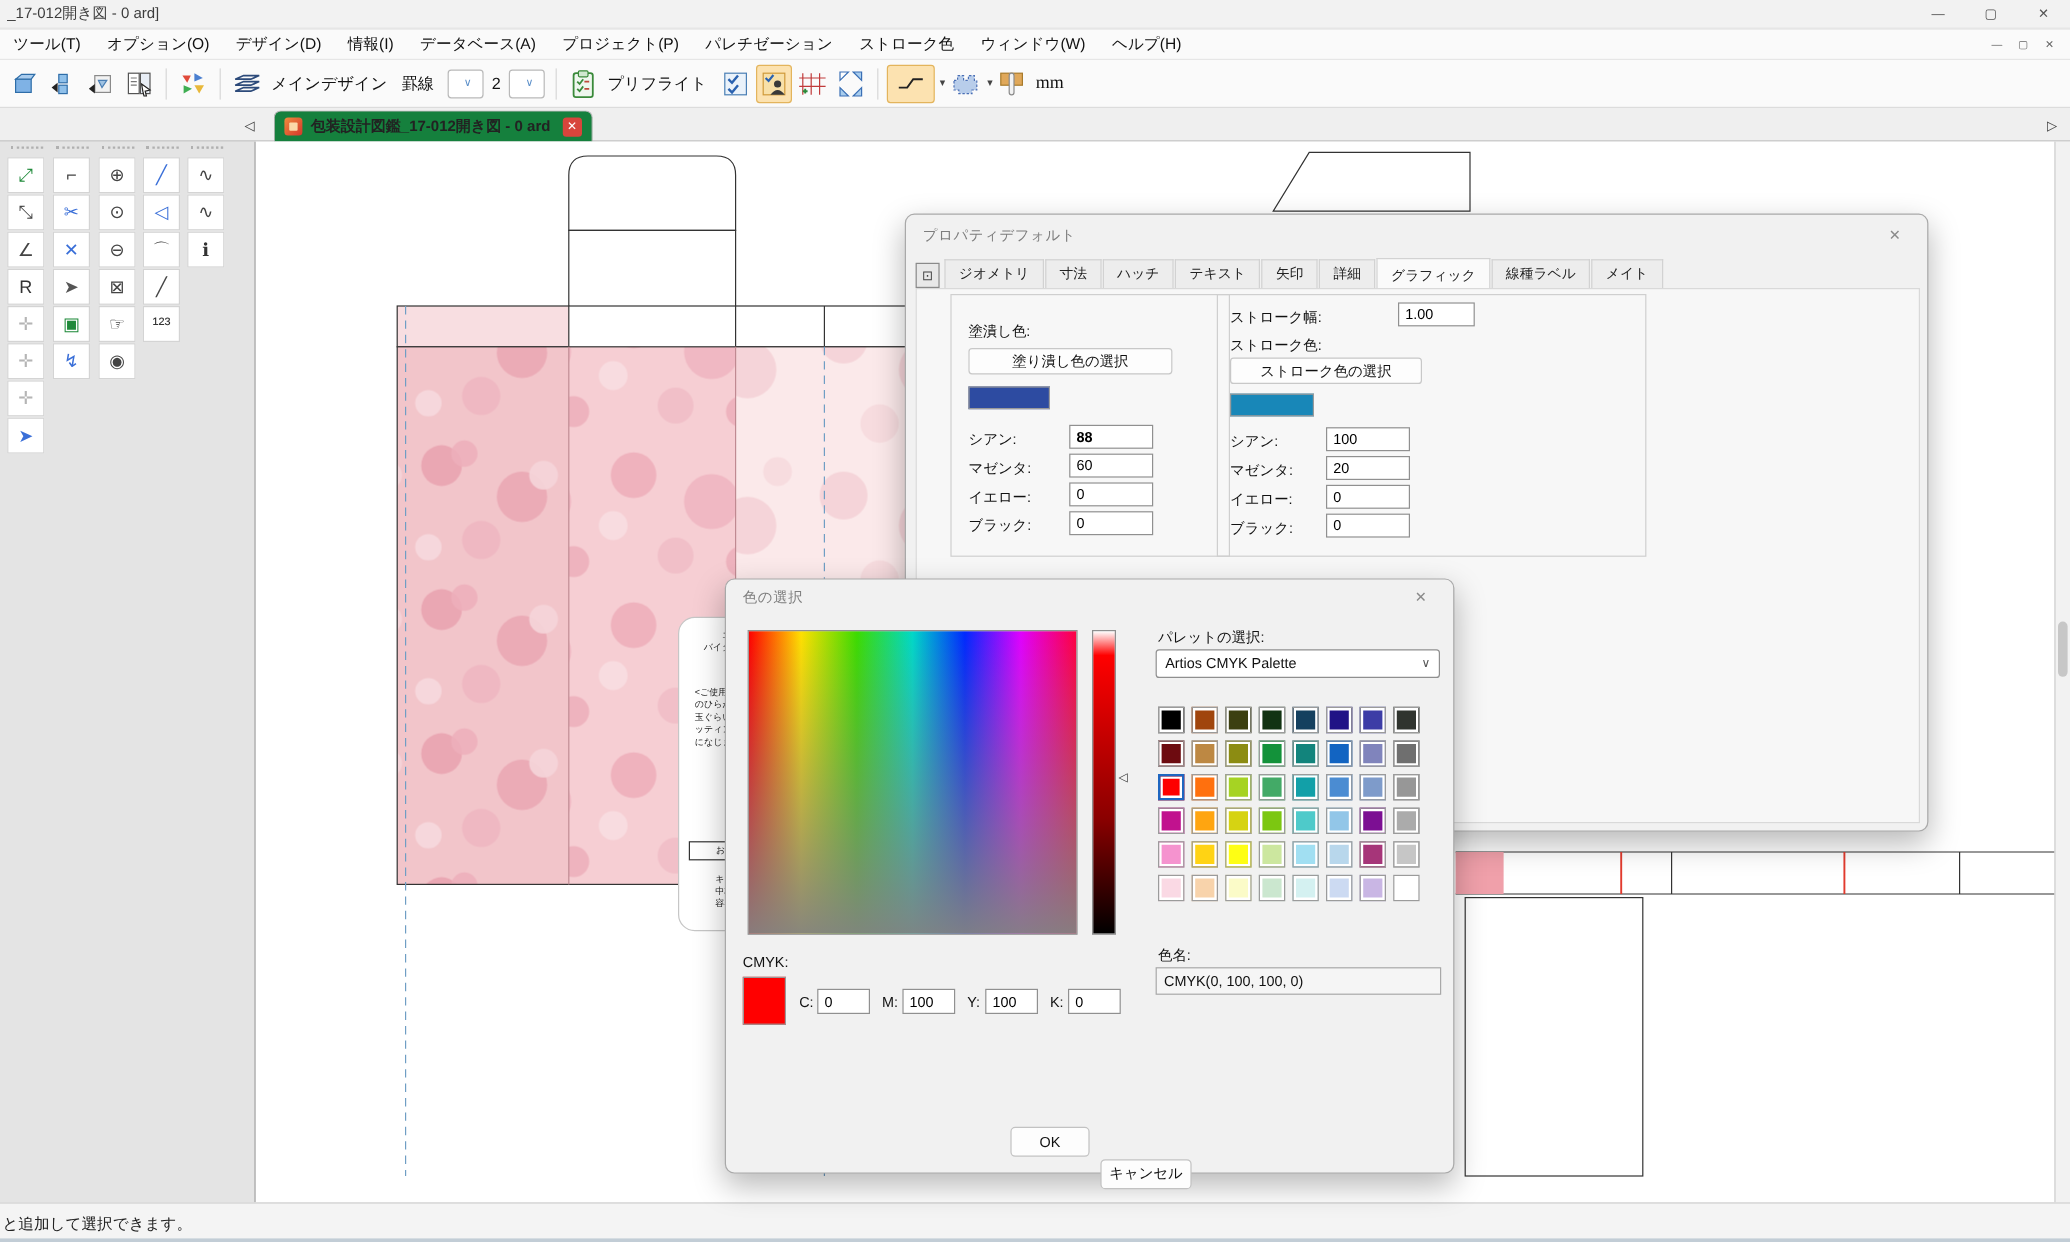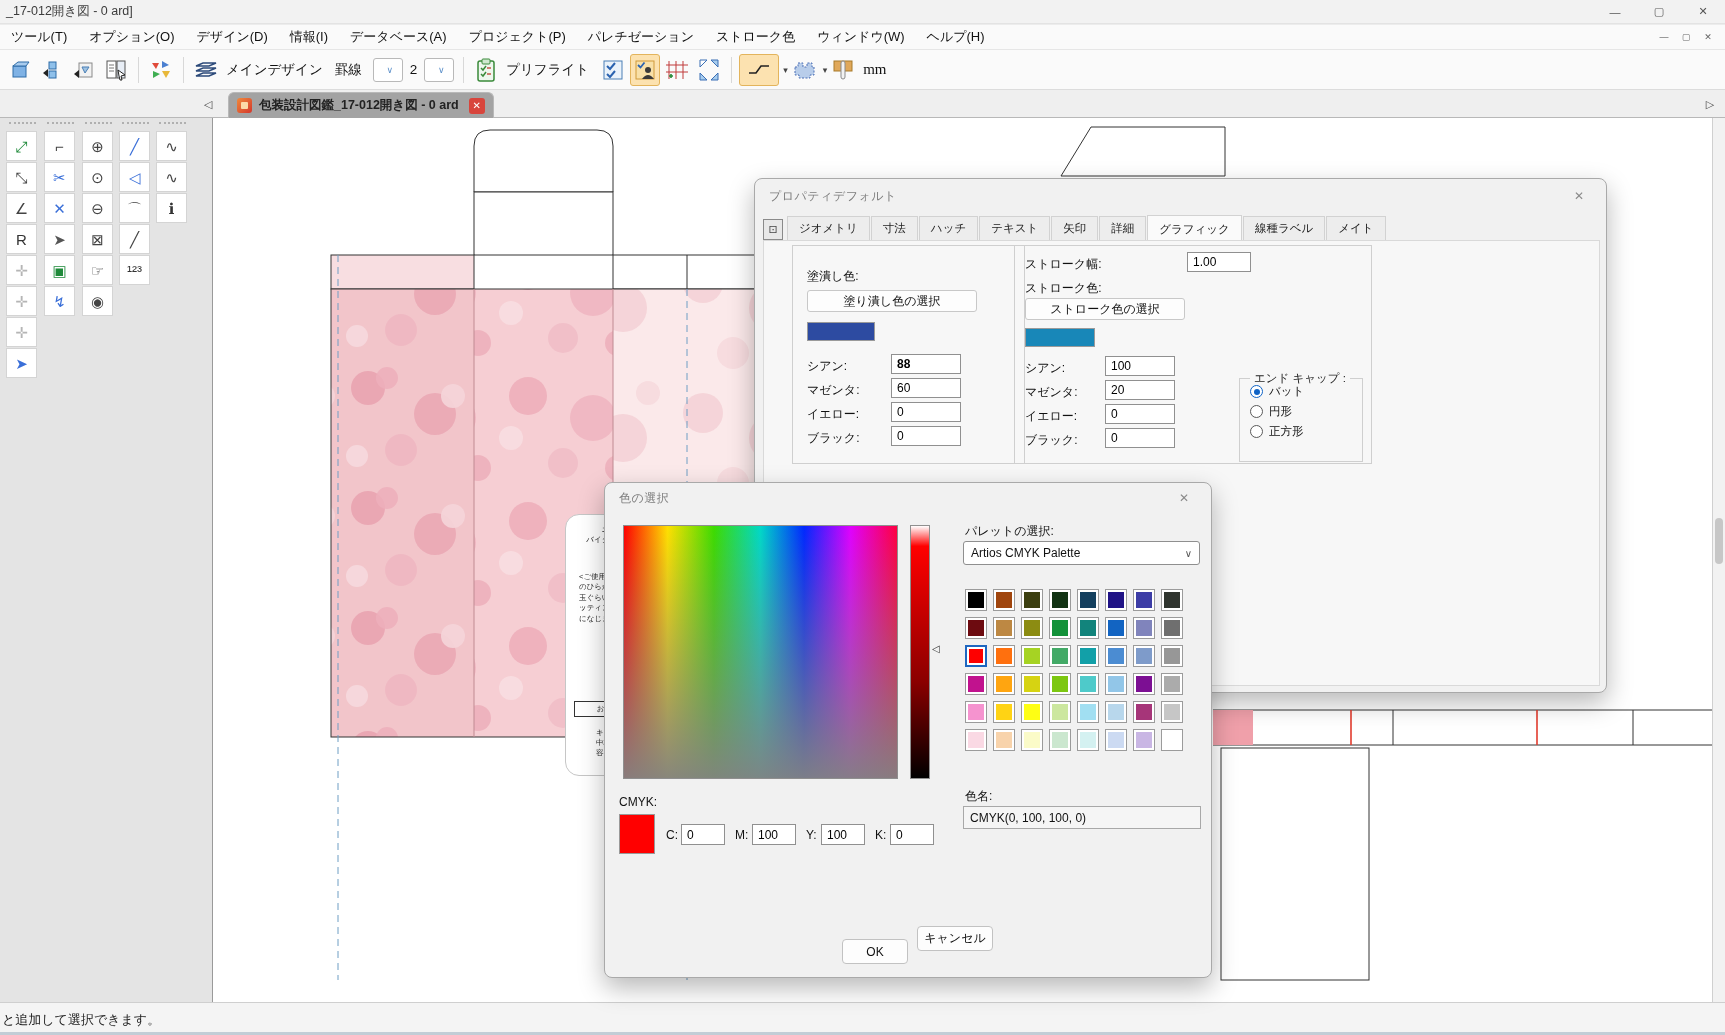--- a/index.html
+++ b/index.html
@@ -23,21 +23,21 @@
 .tb-sep{width:1px;height:26px;background:#d8d8d8;margin:0 6px;}
 .tb-label{font-size:13.5px;color:#111;margin:0 8px 0 4px;white-space:nowrap;}
 .tb-combo{height:24px;border:1px solid #b9b9b9;background:#fff;border-radius:3px;display:flex;align-items:center;padding:0 4px;margin:0 3px;font-size:12px;color:#444;}
 .tb-combo .chev{font-size:9px;color:#5b8fc9;margin-left:4px;}
 .tb-highlight{background:#fce2b0;border:1px solid #e3b45c;}
 .caret{font-size:9px;color:#444;margin-left:3px;}
 
 
 .tabbar{position:absolute;left:0;top:90px;width:1725px;height:28px;background:#efefef;border-bottom:1px solid #b8b8b8;}
 .nav-arrow{position:absolute;top:4px;width:20px;height:20px;display:flex;align-items:center;justify-content:center;font-size:11px;color:#444;}
-.doc-tab{position:absolute;left:228px;top:2px;height:26px;background:#a3a3a3;border:1px solid #b8b8b8;border-bottom:none;border-radius:6px 6px 0 0;display:flex;align-items:center;padding:0 8px;}
+.doc-tab{position:absolute;left:228px;top:2px;height:26px;background:#15803d;border:1px solid #b8b8b8;border-bottom:none;border-radius:6px 6px 0 0;display:flex;align-items:center;padding:0 8px;}
 .doc-tab .doc-icon{width:15px;height:15px;border-radius:3px;background:linear-gradient(135deg,#f08a3c,#d4372c);margin-right:7px;position:relative;}
 .doc-tab .doc-icon::after{content:"";position:absolute;left:4px;top:4px;width:7px;height:7px;background:#fbd9a8;border-radius:1px;}
 .doc-tab .doc-title{font-size:12.5px;font-weight:bold;color:#222;}
 .doc-tab .tab-close{width:16px;height:16px;margin-left:10px;background:#d8453c;color:#fff;font-size:10px;display:flex;align-items:center;justify-content:center;border-radius:3px;}
 
 
 .workarea{position:absolute;left:0;top:118px;width:1725px;height:884px;background:#e4e4e4;}
 .canvas{position:absolute;left:212px;top:0;width:1500px;height:884px;background:#fff;border-left:1px solid #9a9a9a;}
 .vscroll{position:absolute;left:1712px;top:0;width:13px;height:884px;background:#f2f2f2;border-left:1px solid #d0d0d0;}
 .vscroll .thumb{position:absolute;left:2px;top:400px;width:8px;height:46px;background:#c7c7c7;border-radius:4px;}
@@ -529,49 +529,34 @@
       <span class="fld-label" style="left:14px;top:136px;">マゼンタ:</span>
       <input class="num" style="left: 98px; top: 132px;" value="60">
       <span class="fld-label" style="left:14px;top:160px;">イエロー:</span>
       <input class="num" style="left: 98px; top: 156px;" value="0">
       <span class="fld-label" style="left:14px;top:184px;">ブラック:</span>
       <input class="num" style="left: 98px; top: 180px;" value="0">
     </div>
 
     <div class="groupbox" style="left:250px;top:4px;width:358px;height:219px;">
       <span class="fld-label" style="left:10px;top:10px;">ストローク幅:</span>
-      <input class="num" style="left: 150px; top: 6px; width: 64px; margin-left: 22px;" value="1.00">
+      <input class="num" style="left: 150px; top: 6px; width: 64px;" value="1.00">
       <span class="fld-label" style="left:10px;top:34px;">ストローク色:</span>
       <div class="btn" style="position:absolute;left:10px;top:52px;width:160px;height:22px;">ストローク色の選択</div>
       <div class="color-chip" style="left: 10px; top: 82px; width: 70px; height: 19px; background: rgb(24, 135, 184);"></div>
       <span class="fld-label" style="left:10px;top:114px;">シアン:</span>
       <input class="num" style="left: 90px; top: 110px;" value="100">
       <span class="fld-label" style="left:10px;top:138px;">マゼンタ:</span>
       <input class="num" style="left: 90px; top: 134px;" value="20">
       <span class="fld-label" style="left:10px;top:162px;">イエロー:</span>
       <input class="num" style="left: 90px; top: 158px;" value="0">
       <span class="fld-label" style="left:10px;top:186px;">ブラック:</span>
       <input class="num" style="left: 90px; top: 182px;" value="0">
 
 
-      <div class="groupbox" style="left:224px;top:132px;width:124px;height:84px;">
-        <span class="gb-label">エンド キャップ :</span>
-        <div class="radio-row">
-            <span class="radio checked"></span>
-            <span class="radio-label">バット</span>
-          </div>
-        <div class="radio-row">
-            <span class="radio"></span>
-            <span class="radio-label">円形</span>
-          </div>
-        <div class="radio-row">
-            <span class="radio"></span>
-            <span class="radio-label">正方形</span>
-          </div>
-      </div>
     </div>
   </div>
 </div>
 
 <div class="dialog" id="colordlg">
   <div class="dlg-titlebar" style="height:30px;">
     <span class="dlg-title">色の選択</span>
     <span class="dlg-close">✕</span>
   </div>
   <div class="grad-field"></div>
@@ -639,19 +624,19 @@
   <div class="cmyk-chip" style="background: rgb(255, 0, 0);"></div>
   <span class="sec-label" style="left:61px;top:345px;">C:</span>
   <input class="cmyk-num" style="left: 76px; top: 341px;" value="0">
   <span class="sec-label" style="left:130px;top:345px;">M:</span>
   <input class="cmyk-num" style="left: 147px; top: 341px;" value="100">
   <span class="sec-label" style="left:201px;top:345px;">Y:</span>
   <input class="cmyk-num" style="left: 216px; top: 341px;" value="100">
   <span class="sec-label" style="left:270px;top:345px;">K:</span>
   <input class="cmyk-num" style="left: 285px; top: 341px;" value="0">
   <div class="dlg-btn" style="left:237px;top:456px;width:66px;">OK</div>
-  <div class="dlg-btn" style="left:312px;top:443px;width:76px;">キャンセル</div>
+  <div class="dlg-btn" style="left:312px;top:483px;width:76px;">キャンセル</div>
 </div>
 
 <div class="statusbar">
   <span class="status-text">と追加して選択できます。</span>
   <div class="status-bottom"></div>
 </div>
 
 </body></html>

